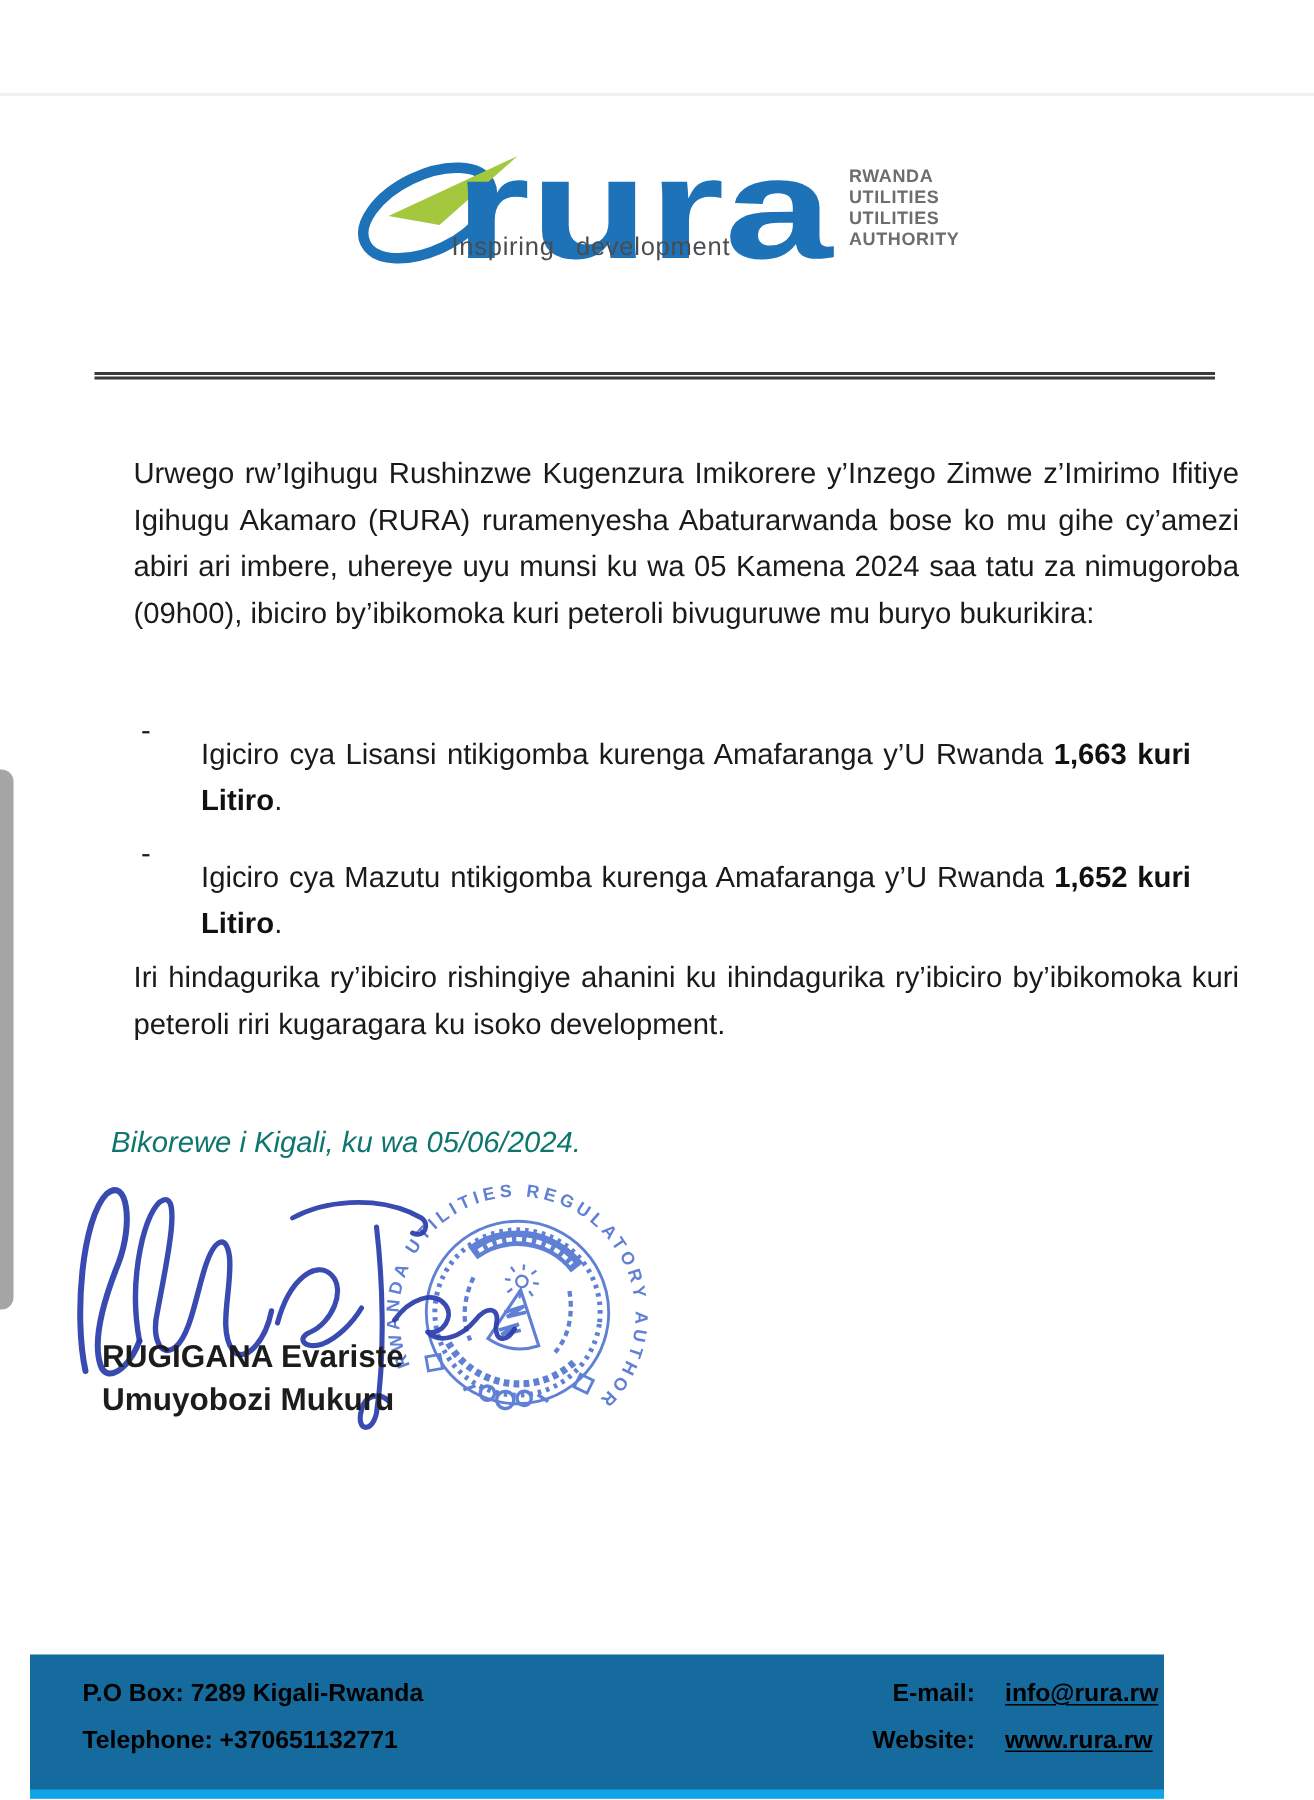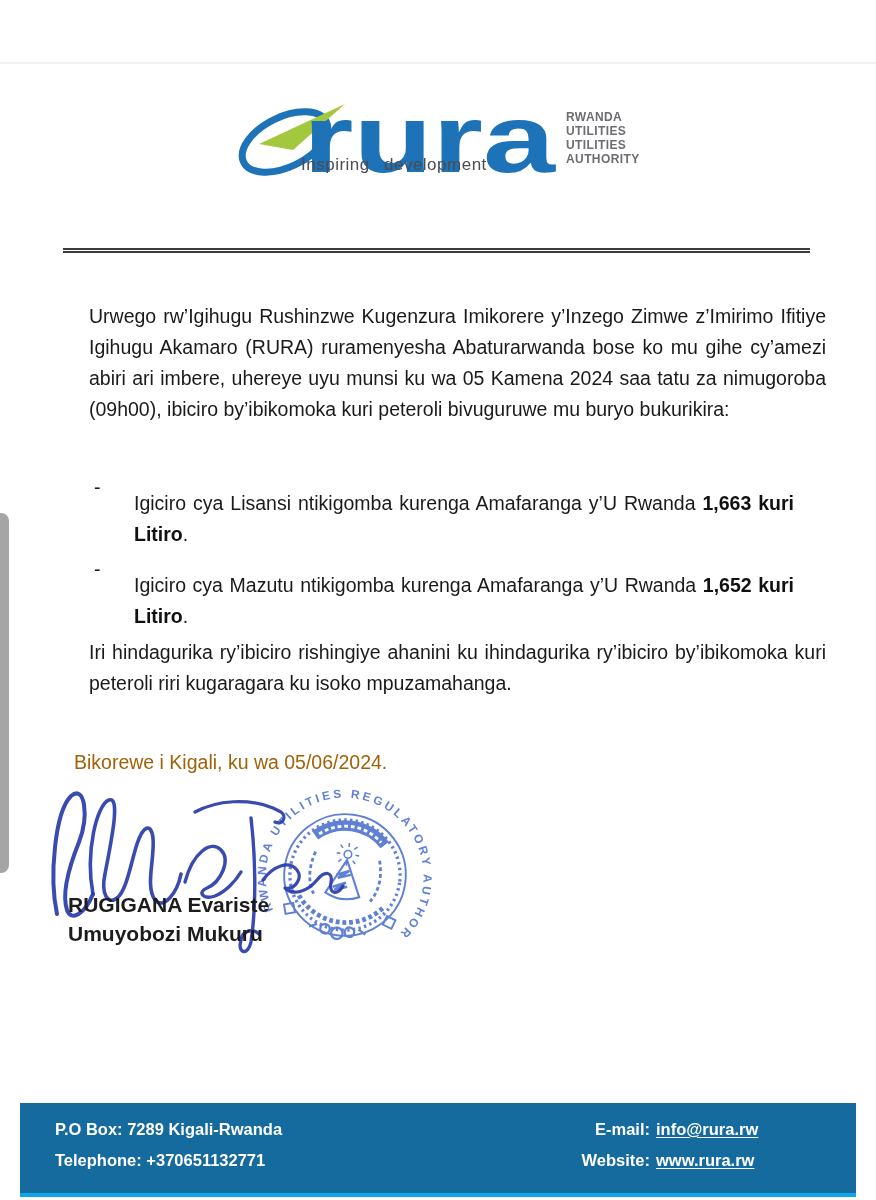--- a/index.html
+++ b/index.html
@@ -28,45 +28,45 @@
   
   .doc-title{position:absolute;left:0;top:194px;width:100%;text-align:center;
     font-size:38px;font-weight:bold;letter-spacing:1.5px;color:#262b33;}
   .title-rule{position:absolute;left:63px;top:248px;width:747px;height:1px;
     border-top:2px solid #3b3b3b;border-bottom:2px solid #3b3b3b;}
   
   .para{position:absolute;left:89px;width:737px;margin:0;
     font-size:19.5px;line-height:31px;text-align:justify;color:#1a1a1a;}
   .p1{top:301px;}
   .p2{top:637px;}
-  .dateline{position:absolute;left:74px;top:751px;font-size:19.5px;color:#a16207;}
+  .dateline{position:absolute;left:74px;top:751px;font-size:19.5px;color:#0f766e;font-style:italic;}
   .bullet{position:absolute;left:94px;width:716px;display:flex;}
   .b1{top:472px;}
   .b2{top:554px;}
   .bullet .dash{width:24px;flex:0 0 24px;font-size:19.5px;line-height:31px;color:#1a1a1a;}
   .bullet .btext{flex:1;margin:16px;font-size:19.5px;line-height:31px;text-align:justify;color:#1a1a1a;}
   .price{font-weight:bold;color:#111;}
   
   .stamp{position:absolute;left:250px;top:780px;width:190px;height:190px;opacity:.88;}
   .stamp-stroke{stroke:var(--stamp-blue);fill:none;}
   .stamp-text{fill:var(--stamp-blue);}
   .sig{position:absolute;left:45px;top:782px;width:300px;height:180px;}
   .sig-path{stroke:var(--ink-blue);fill:none;stroke-linecap:round;stroke-linejoin:round;opacity:.93;}
   .signatory{position:absolute;left:68px;top:890px;font-size:21px;font-weight:bold;
     line-height:29px;color:#1c1c1c;z-index:5;}
   
   .scroll-thumb{position:absolute;left:0;top:513px;width:9px;height:360px;
     background:#a5a5a5;border-radius:0 8px 8px 0;}
   
-  .footer{position:absolute;left:20px;top:1103px;width:836px;height:90px;
-    background:var(--footer-bg);border-bottom:4px solid #0ea5e9;color:#ffffff;}
+  .footer{position:absolute;left:20px;top:1103px;width:756px;height:90px;
+    background:var(--footer-bg);border-bottom:6px solid #0ea5e9;color:#000000;}
   .footer-left{position:absolute;left:35px;top:11px;font-size:16.5px;font-weight:bold;line-height:31px;}
   .footer-right{position:absolute;left:510px;top:11px;font-size:16.5px;font-weight:bold;line-height:31px;}
   .frow{white-space:nowrap;}
-  .flabel{display:inline-block;width:120px;text-align:right;margin-right:6px;}
+  .flabel{display:inline-block;width:120px;text-align:right;margin-right:20px;}
   .fvalue{text-decoration:underline;text-underline-offset:2px;}
 </style>
 </head>
 <body>
 
 <div class="page">
 
   <div class="scan-line"></div>
 
   <svg class="logo-svg" viewBox="0 0 330 90">
@@ -95,21 +95,21 @@
   <div class="bullet b1">
     <span class="dash">-</span>
     <p class="btext"><span>Igiciro cya Lisansi ntikigomba kurenga Amafaranga y’U Rwanda </span><span class="price">1,663 kuri Litiro</span><span>.</span></p>
   </div>
 
   <div class="bullet b2">
     <span class="dash">-</span>
     <p class="btext"><span>Igiciro cya Mazutu ntikigomba kurenga Amafaranga y’U Rwanda </span><span class="price">1,652 kuri Litiro</span><span>.</span></p>
   </div>
 
-  <p class="para p2">Iri hindagurika ry’ibiciro rishingiye ahanini ku ihindagurika ry’ibiciro by’ibikomoka kuri peteroli riri kugaragara ku isoko mpuzamahanga.</p>
+  <p class="para p2">Iri hindagurika ry’ibiciro rishingiye ahanini ku ihindagurika ry’ibiciro by’ibikomoka kuri peteroli riri kugaragara ku isoko development.</p>
 
   <div class="dateline">Bikorewe i Kigali, ku wa 05/06/2024.</div>
 
   <svg class="stamp" viewBox="0 0 200 200">
     <g transform="rotate(8 100 100)">
       <path id="stampArc" d="M 34,152 A 83 83 0 1 1 166,152" fill="none" stroke="none"></path>
       <text class="stamp-text" font-size="12.5" font-weight="bold" letter-spacing="3">
         <textPath href="#stampArc" startOffset="6">RWANDA UTILITIES REGULATORY AUTHORITY</textPath>
       </text>
       <circle class="stamp-stroke" cx="100" cy="100" r="64" stroke-width="2"></circle>

